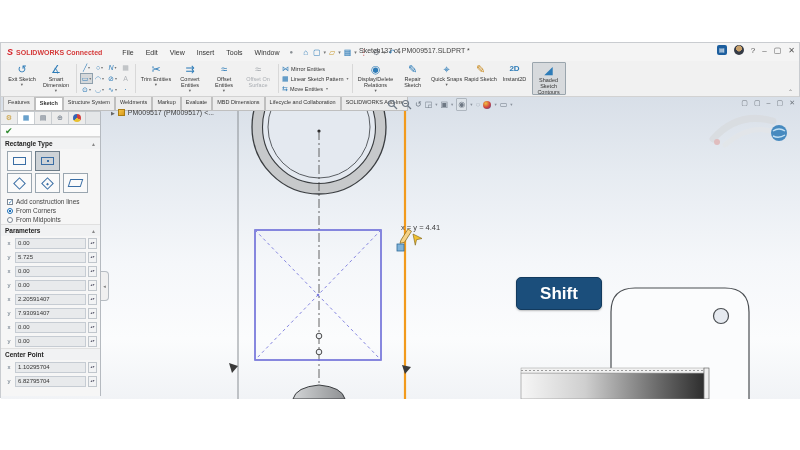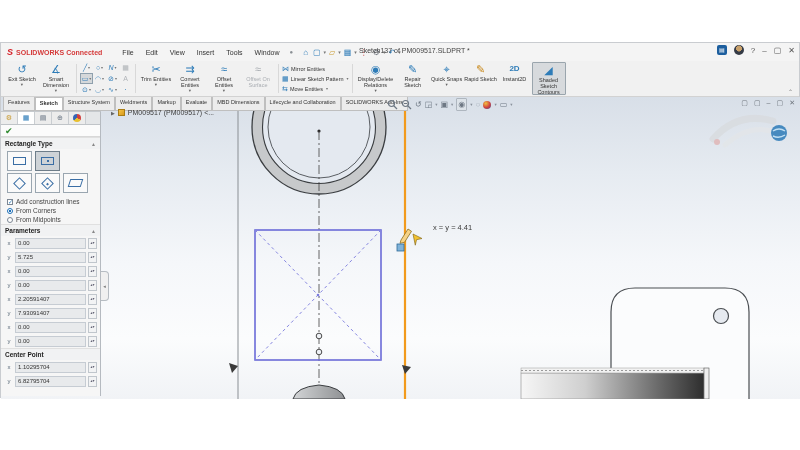--- a/index.html
+++ b/index.html
@@ -51,21 +51,21 @@
   .hud { position:absolute; left:386px; top:1px; display:flex; align-items:center; gap:3px; z-index:6; }
   .hud .hic { font-size:8px; color:#6e7884; line-height:11px; }
   .hud .hcaret { font-size:4.5px; color:#8a929c; }
   .hud .active-box { background:#dde3e9; border:1px solid #aeb6bf; border-radius:1px; padding:0 1px; }
   .hud .ball { width:8px; height:8px; border-radius:50%; background:radial-gradient(circle at 35% 30%, #f0c040, #d04040 55%, #3050a0); display:inline-block; }
   .docwin-controls { position:absolute; right:6px; top:2px; display:flex; gap:6px; font-size:7px; color:#6f767e; z-index:6; }
   .breadcrumb { position:absolute; left:110px; top:12px; display:flex; align-items:center; gap:3px; font-size:7px; color:#3c3c3c; z-index:6; }
   .bc-arrow { font-size:5px; color:#666; }
   .bc-part-icon { width:7px; height:7px; background:linear-gradient(135deg,#f5c243,#d89a1e); border:1px solid #a87c14; }
   .watermark { position:absolute; right:8px; top:12px; width:90px; height:42px; opacity:0.85; z-index:1; }
-  .tooltip { position:absolute; left:432px; top:126px; font-size:7.5px; color:#3a3a3a; white-space:nowrap; z-index:7; }
+  .tooltip { position:absolute; left:400px; top:126px; font-size:7.5px; color:#3a3a3a; white-space:nowrap; z-index:7; }
   .shift-badge { position:absolute; left:515px; top:180px; width:86px; height:33px; background:#1b4e7b; border:1px solid #123a5e; border-radius:5px; color:#fff; font-size:17px; font-weight:bold; display:flex; align-items:center; justify-content:center; z-index:7; box-shadow:0 1px 2px rgba(0,0,0,.25); }
 
   
   .panel { position:absolute; left:0; top:68px; width:100px; height:285px; background:#f6f6f6; border-right:1px solid #b5bac0; border-top:1px solid #c5c9cd; z-index:8; overflow:hidden; font-size:6.5px; color:#333; }
   .ptabs { display:flex; height:13px; background:#e4e6e8; border-bottom:1px solid #c0c4c8; }
   .ptab { width:17px; display:flex; align-items:center; justify-content:center; font-size:7px; border-right:1px solid #c9cdd1; background:#ececec; color:#6a7684; }
   .ptab.active { background:#ffffff; }
   .ptab .pie { width:8px; height:8px; border-radius:50%; background:conic-gradient(#d04040 0 33%, #e8c030 33% 66%, #3565b5 66% 100%); }
   .phead { display:flex; align-items:center; height:15px; padding:0 4px; background:#fdfdfd; border-bottom:1px solid #dddddd; }
   .phead .picon { width:9px; height:7px; border:1.3px solid #2e7cb8; margin-right:3px; }
@@ -347,20 +347,21 @@
       <path d="M10,30 Q35,2 70,12" fill="none" stroke="#d9dce0" stroke-width="7" stroke-linecap="round"></path>
       <path d="M22,36 Q45,16 68,22" fill="none" stroke="#e3e6e9" stroke-width="5" stroke-linecap="round"></path>
       <circle cx="14" cy="33" r="3" fill="#e0b6b6"></circle>
       <circle cx="76" cy="24" r="8" fill="#2d7bb8"></circle>
       <path d="M70,22 Q76,18 82,22" fill="none" stroke="#bfe0f5" stroke-width="1.4"></path>
       <path d="M70,27 Q76,30 82,26" fill="none" stroke="#bfe0f5" stroke-width="1.4"></path>
     </svg>
 
     <div class="tooltip">x = y = 4.41</div>
 
+    <div class="shift-badge">Shift</div>
   </div>
 
   <div class="panel">
     <div class="ptabs">
       <span class="ptab" style="color:#c89a30">⚙</span>
       <span class="ptab active" style="color:#2e7cb8">▦</span>
       <span class="ptab">▤</span>
       <span class="ptab">⊕</span>
       <span class="ptab">
           <span class="pie"></span>

